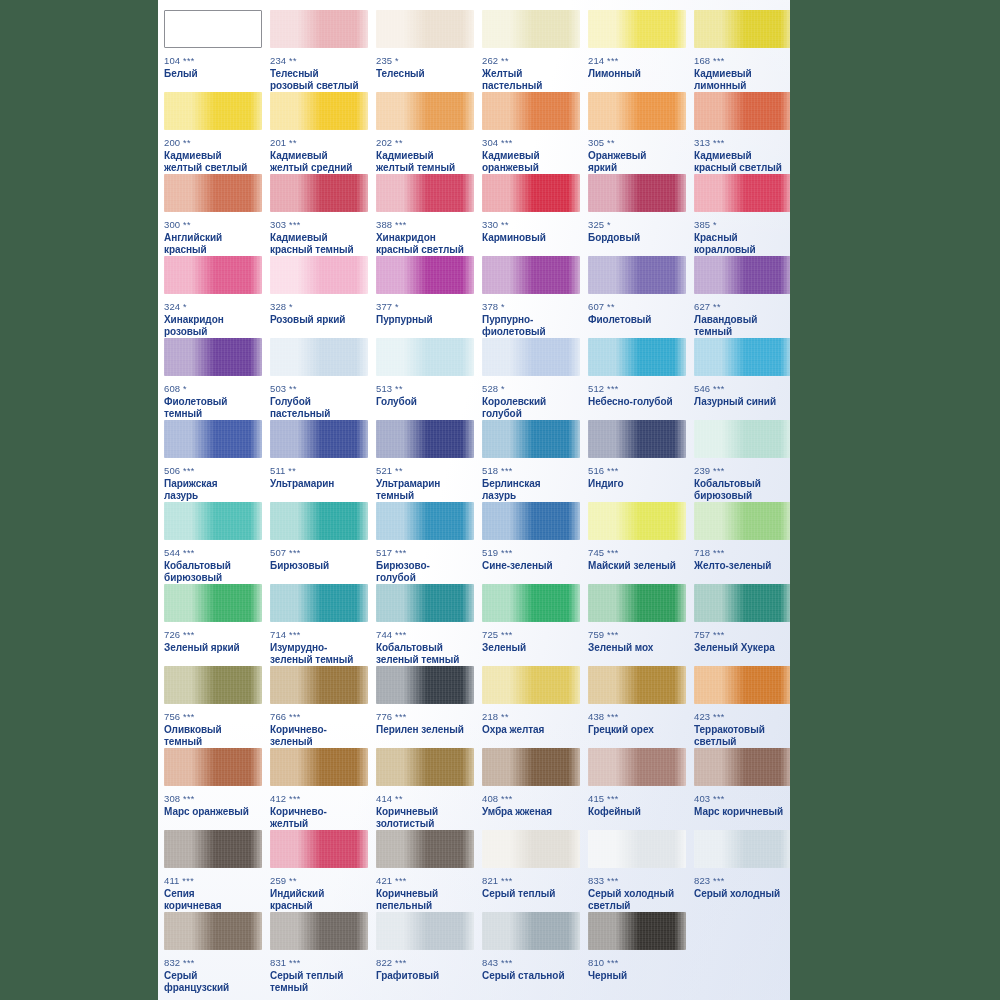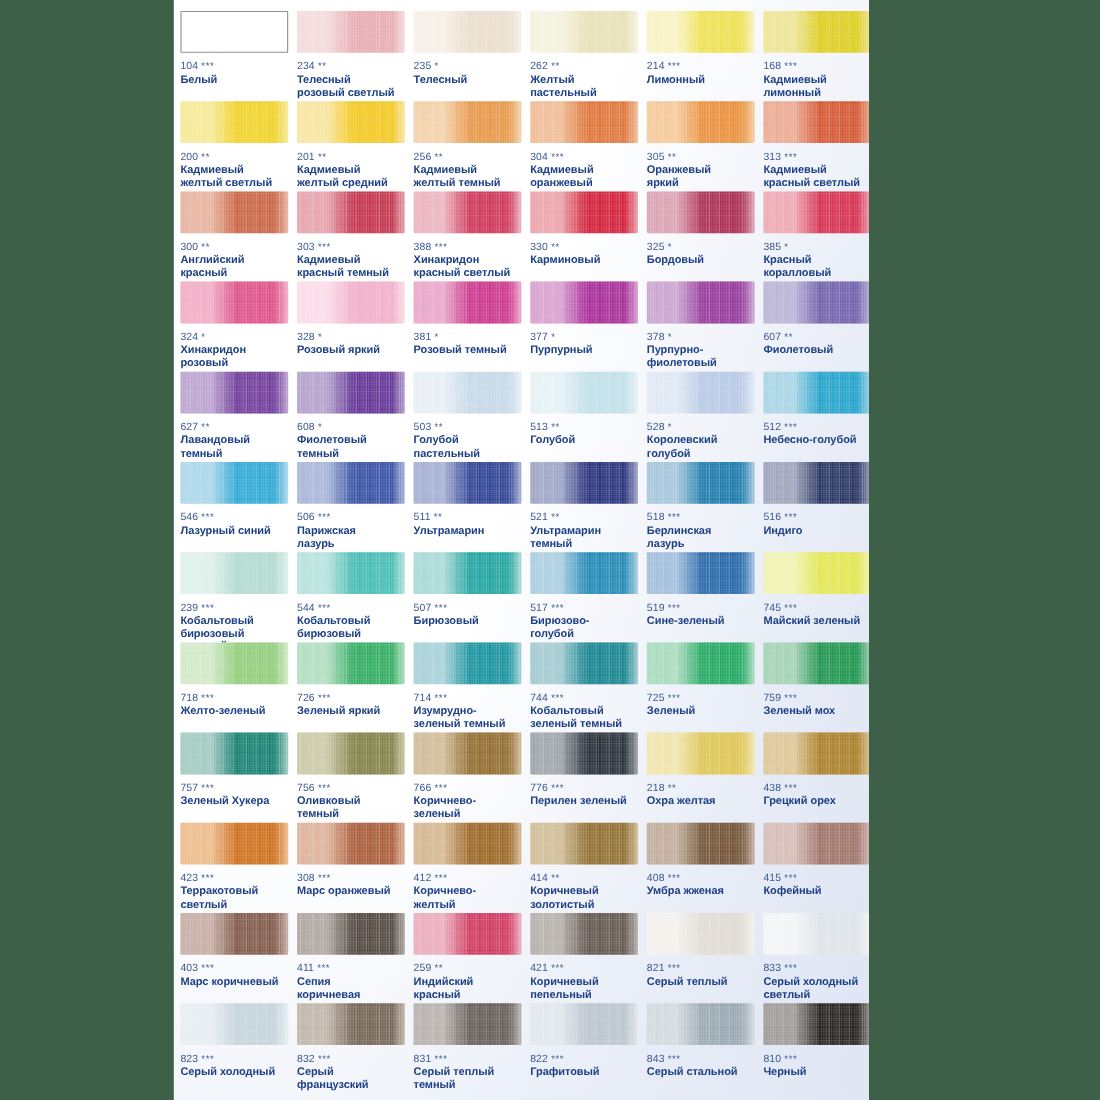--- a/index.html
+++ b/index.html
@@ -190,21 +190,21 @@
           <div class="grain"></div>
         </div>
         <div class="code"><span>201</span><span class="stars"> **</span></div>
         <div class="cname">Кадмиевый
 желтый средний</div>
       </div>
       <div class="swatch-cell">
         <div class="swatch" style="background: linear-gradient(90deg, rgb(243, 207, 166) 0%, rgb(243, 207, 166) 28%, rgb(229, 147, 64) 52%, rgb(229, 147, 64) 88%, rgb(243, 207, 166) 100%);">
           <div class="grain"></div>
         </div>
-        <div class="code"><span>256</span><span class="stars"> **</span></div>
+        <div class="code"><span>202</span><span class="stars"> **</span></div>
         <div class="cname">Кадмиевый
 желтый темный</div>
       </div>
       <div class="swatch-cell">
         <div class="swatch" style="background: linear-gradient(90deg, rgb(239, 186, 146) 0%, rgb(239, 186, 146) 28%, rgb(221, 112, 49) 52%, rgb(221, 112, 49) 88%, rgb(239, 186, 146) 100%);">
           <div class="grain"></div>
         </div>
         <div class="code"><span>304</span><span class="stars"> ***</span></div>
         <div class="cname">Кадмиевый
 оранжевый</div>
@@ -278,27 +278,20 @@
         <div class="code"><span>324</span><span class="stars"> *</span></div>
         <div class="cname">Хинакридон
 розовый</div>
       </div>
       <div class="swatch-cell">
         <div class="swatch" style="background: linear-gradient(90deg, rgb(250, 218, 230) 0%, rgb(250, 218, 230) 28%, rgb(240, 169, 198) 52%, rgb(240, 169, 198) 88%, rgb(250, 218, 230) 100%);">
           <div class="grain"></div>
         </div>
         <div class="code"><span>328</span><span class="stars"> *</span></div>
         <div class="cname">Розовый яркий</div>
-      </div>
-      <div class="swatch-cell">
-        <div class="swatch" style="background: linear-gradient(90deg, rgb(232, 162, 198) 0%, rgb(232, 162, 198) 28%, rgb(201, 45, 135) 52%, rgb(201, 45, 135) 88%, rgb(232, 162, 198) 100%);">
-          <div class="grain"></div>
-        </div>
-        <div class="code"><span>381</span><span class="stars"> *</span></div>
-        <div class="cname">Розовый темный</div>
       </div>
       <div class="swatch-cell">
         <div class="swatch" style="background: linear-gradient(90deg, rgb(215, 156, 205) 0%, rgb(215, 156, 205) 28%, rgb(163, 35, 147) 52%, rgb(163, 35, 147) 88%, rgb(215, 156, 205) 100%);">
           <div class="grain"></div>
         </div>
         <div class="code"><span>377</span><span class="stars"> *</span></div>
         <div class="cname">Пурпурный</div>
       </div>
       <div class="swatch-cell">
         <div class="swatch" style="background: linear-gradient(90deg, rgb(199, 159, 205) 0%, rgb(199, 159, 205) 28%, rgb(143, 46, 150) 52%, rgb(143, 46, 150) 88%, rgb(199, 159, 205) 100%);">

